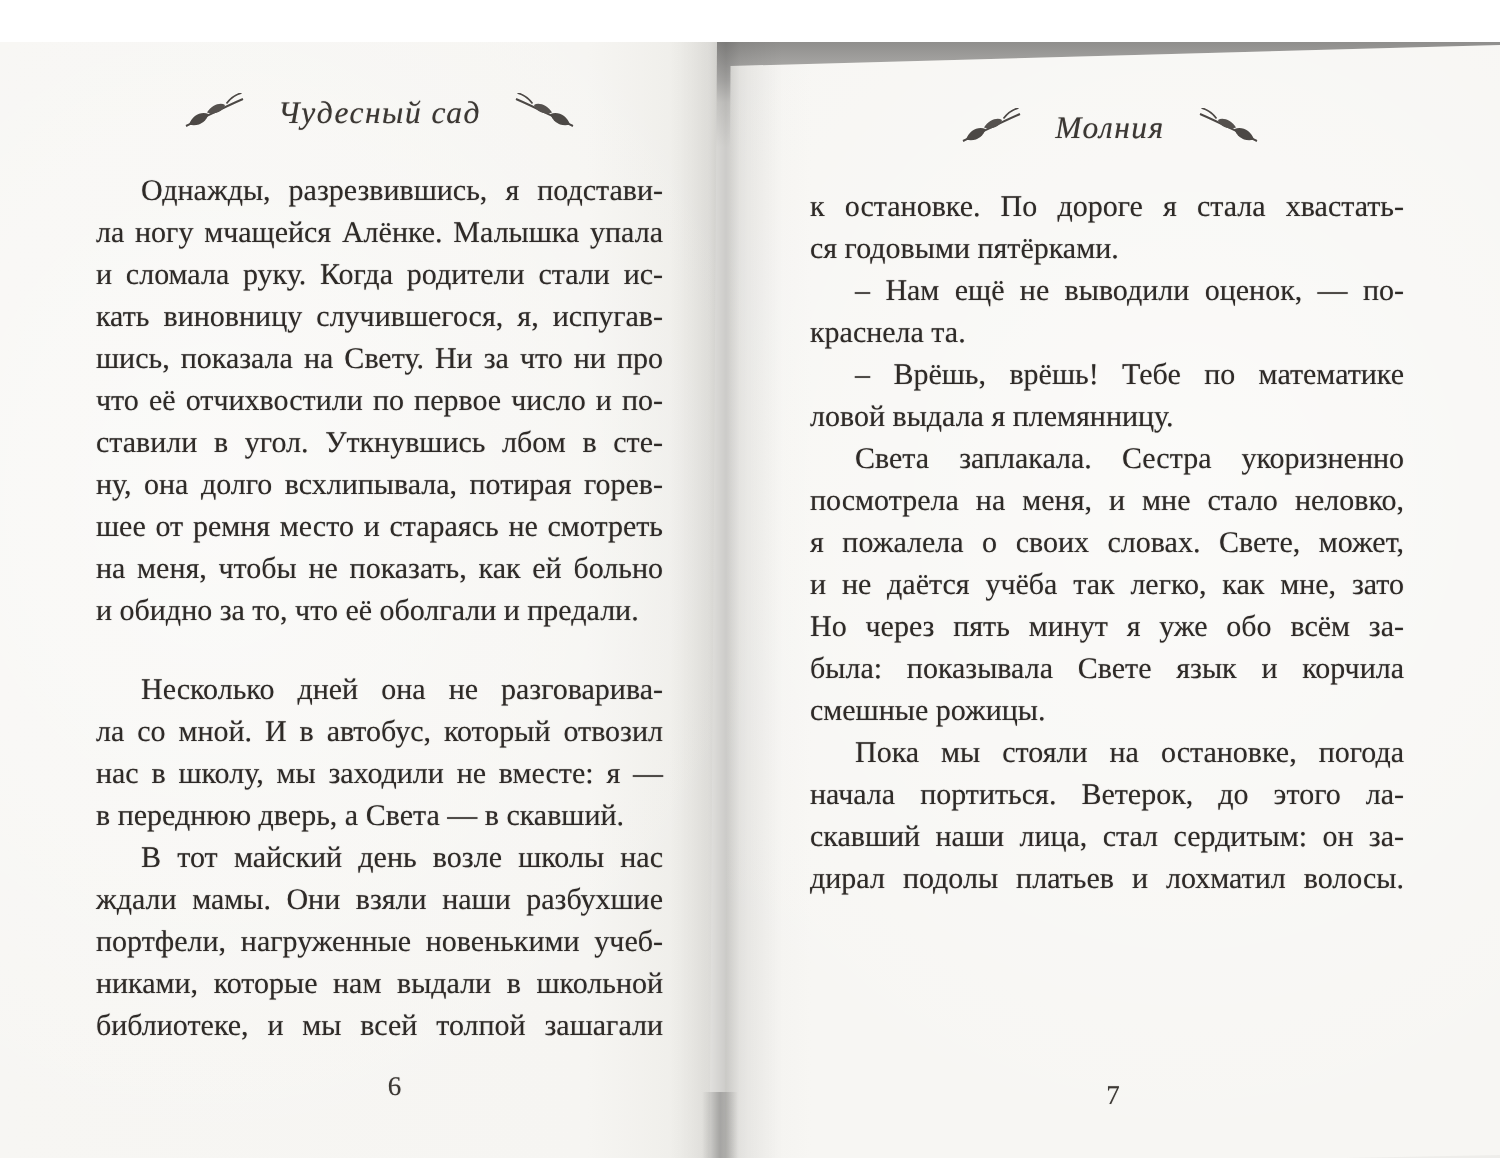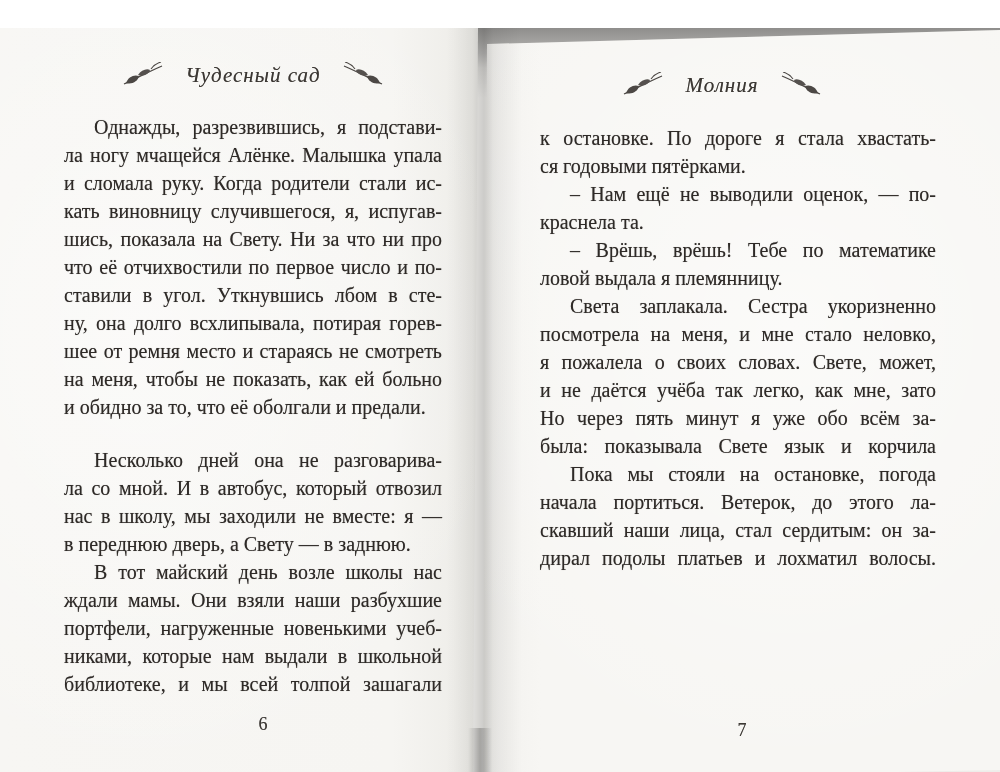--- a/index.html
+++ b/index.html
@@ -58,21 +58,21 @@
     position: absolute; left: 163px; top: 8px; width: 4px; height: 3px;
     background: rgba(60,58,55,0.5); border-radius: 50%;
   }
 
   
   .hdr {
     position: absolute; display: flex; align-items: center; justify-content: center;
     gap: 22px;
   }
   .hdr-left { left: 64px; top: 34px; width: 378px; }
-  .hdr-right { left: 46px; top: 44px; width: 396px; }
+  .hdr-right { left: 64px; top: 44px; width: 396px; }
   .hdr .title {
     font-style: italic; font-size: 21px; letter-spacing: 1px; color: #3b3733;
     text-shadow: 0 0 0.6px rgba(59,55,51,0.55);
     white-space: nowrap;
   }
   .orn { display: inline-block; line-height: 0; }
   .orn svg { display: block; }
   .orn.mirror svg { transform: scaleX(-1); }
 
   
@@ -135,21 +135,21 @@
           <div class="line">ставили в угол. Уткнувшись лбом в сте-</div>
           <div class="line">ну, она долго всхлипывала, потирая горев-</div>
           <div class="line">шее от ремня место и стараясь не смотреть</div>
           <div class="line">на меня, чтобы не показать, как ей больно</div>
           <div class="line end">и обидно за то, что её оболгали и предали.</div>
         </div>
         <div class="para gap">
           <div class="line indent">Несколько дней она не разговарива-</div>
           <div class="line">ла со мной. И в автобус, который отвозил</div>
           <div class="line">нас в школу, мы заходили не вместе: я —</div>
-          <div class="line end">в переднюю дверь, а Свету — в заднюю.</div>
+          <div class="line end">в переднюю дверь, а Света — в скавший.</div>
         </div>
         <div class="para">
           <div class="line indent">В тот майский день возле школы нас</div>
           <div class="line">ждали мамы. Они взяли наши разбухшие</div>
           <div class="line">портфели, нагруженные новенькими учеб-</div>
           <div class="line">никами, которые нам выдали в школьной</div>
           <div class="line">библиотеке, и мы всей толпой зашагали</div>
         </div>
       </div>
     <div class="pagenum num-left">6</div>
@@ -188,20 +188,21 @@
           <div class="line indent">– Врёшь, врёшь! Тебе по математике</div>
           <div class="line end">ловой выдала я племянницу.</div>
         </div>
         <div class="para">
           <div class="line indent">Света заплакала. Сестра укоризненно</div>
           <div class="line">посмотрела на меня, и мне стало неловко,</div>
           <div class="line">я пожалела о своих словах. Свете, может,</div>
           <div class="line">и не даётся учёба так легко, как мне, зато</div>
           <div class="line">Но через пять минут я уже обо всём за-</div>
           <div class="line">была: показывала Свете язык и корчила</div>
+          <div class="line end">смешные рожицы.</div>
         </div>
         <div class="para">
           <div class="line indent">Пока мы стояли на остановке, погода</div>
           <div class="line">начала портиться. Ветерок, до этого ла-</div>
           <div class="line">скавший наши лица, стал сердитым: он за-</div>
           <div class="line">дирал подолы платьев и лохматил волосы.</div>
         </div>
       </div>
     <div class="pagenum num-right">7</div>
   </div>

